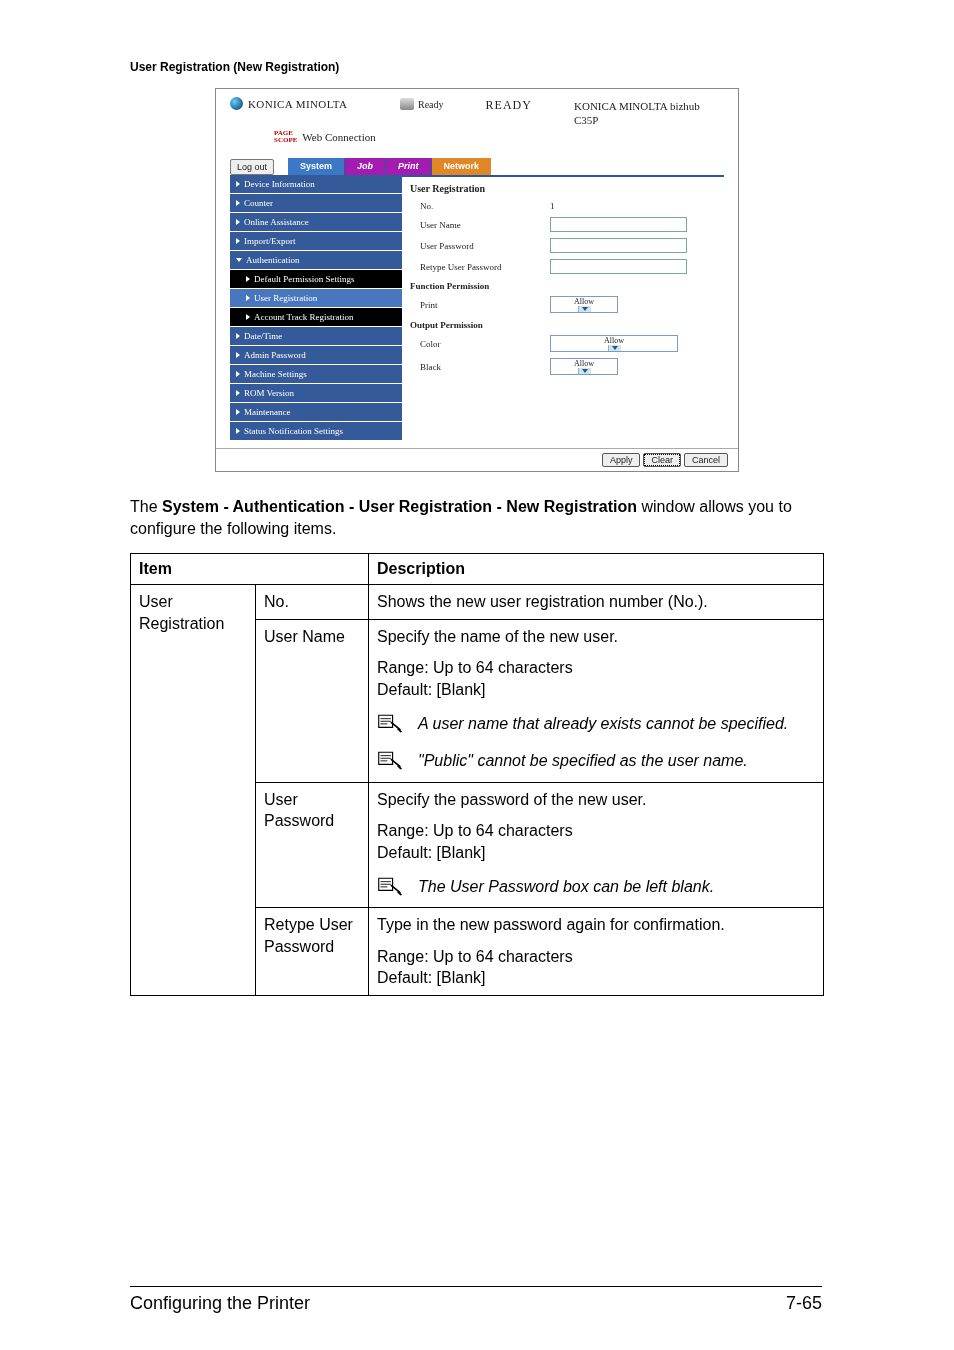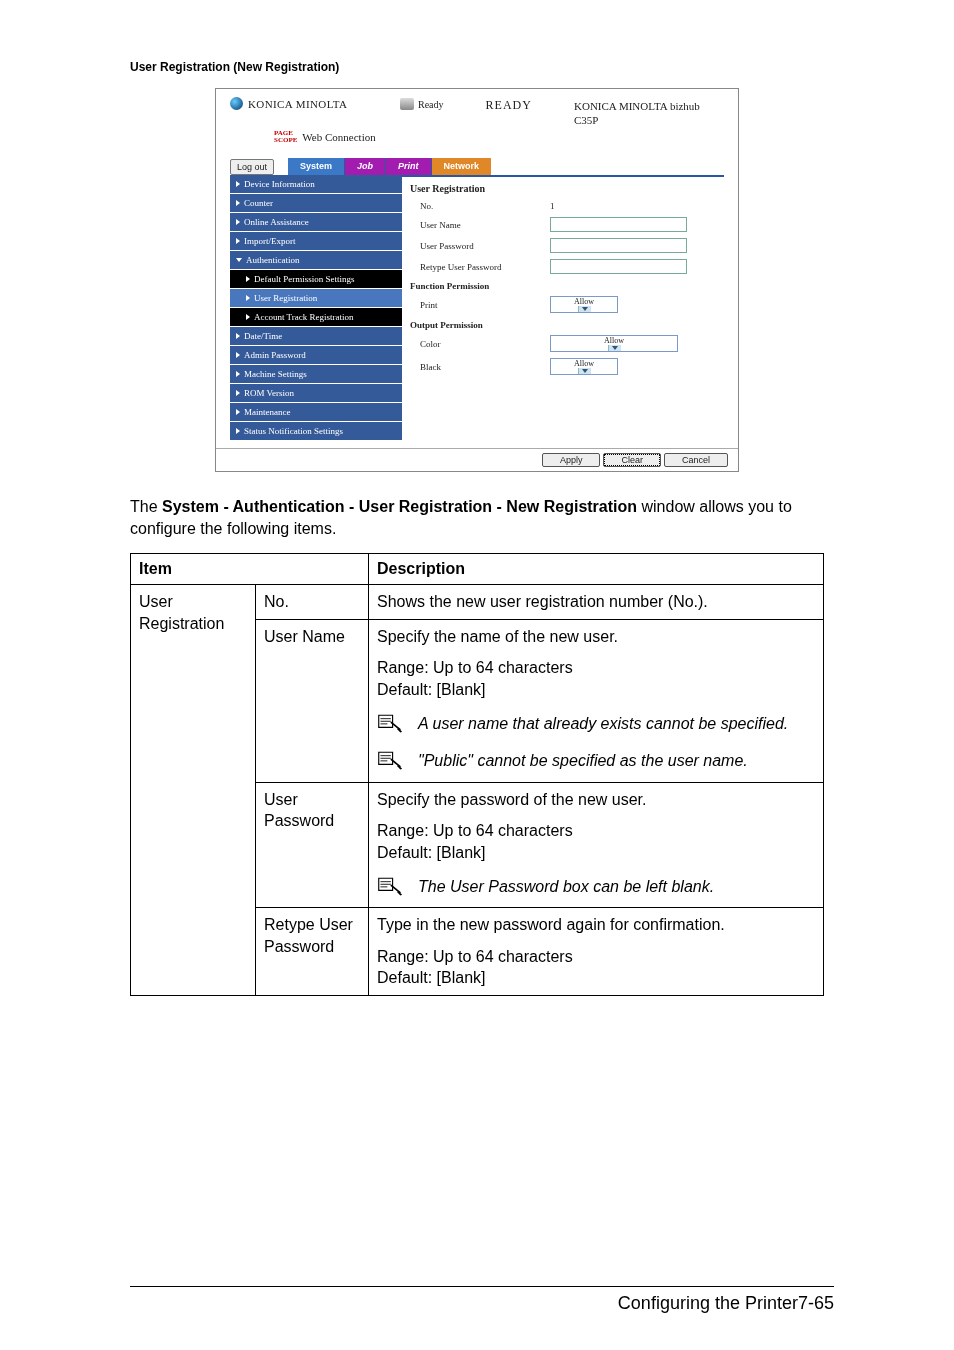--- a/index.html
+++ b/index.html
@@ -57,21 +57,21 @@
   .c-sel {
     width:60px; height:15px; border:1px solid #7a9ac8; background:#fff;
     font-size:8px; padding:0 3px; display:flex; align-items:center; justify-content:space-between;flex-direction:column;
   }
   .c-sel .arr { width:12px;height:12px;background:#d0e3f5;border-left:1px solid #8bb; display:flex;align-items:center;justify-content:center; }
   .c-sel .arr::after { content:""; border-left:3px solid transparent;border-right:3px solid transparent;border-top:4px solid #356; }
   .sub-head { font-weight:bold; font-size:9px; margin:4px 0 2px 0; }
   .shot-foot {
     border-top:1px solid #aaa; padding:4px 10px; display:flex; justify-content:flex-end; gap:3px;
   }
-  .sbtn { font-size:9px; padding:1px 17px; border:1px solid #555; background:#eee; border-radius:2px; }
+  .sbtn { font-size:9px; padding:1px 7px; border:1px solid #555; background:#eee; border-radius:2px; }
   .sbtn.sel { outline:1px dotted #000; outline-offset:-2px; }
   .desc-para { font-size:16px; line-height:1.35; margin:0 0 14px 0; }
   table.spec {
     width:100%; border-collapse:collapse; border:1.5px solid #000; font-size:16px;
   }
   table.spec th {
     text-align:left; font-weight:bold; padding:6px 8px; border:1px solid #000;
     border-bottom:1.5px solid #000;
   }
   table.spec td {
@@ -79,23 +79,23 @@
   }
   td.lead { width:108px; border-right:1px solid #000; }
   td.sub { width:96px; }
   .note { display:flex; gap:15px; margin-top:12px; }
   .note-icon {
     width:26px; flex:0 0 26px;
   }
   .note-icon svg { width:26px; height:20px; }
   .note-body { font-style:italic; font-size:16px; line-height:1.35; }
   .footer {
-    position:absolute; left:130px; right:120px; bottom:36px;
+    position:absolute; left:130px; right:132px; bottom:36px;
     border-top:1px solid #000; padding-top:6px;
-    display:flex; justify-content:flex-end; font-size:18px;
+    display:flex; justify-content:space-between; font-size:18px;
   }
 </style>
 </head>
 <body>
 
 <div class="page">
   <div class="section-head">User Registration (New Registration)</div>
 
   <div class="shot">
     <div class="shot-top">

